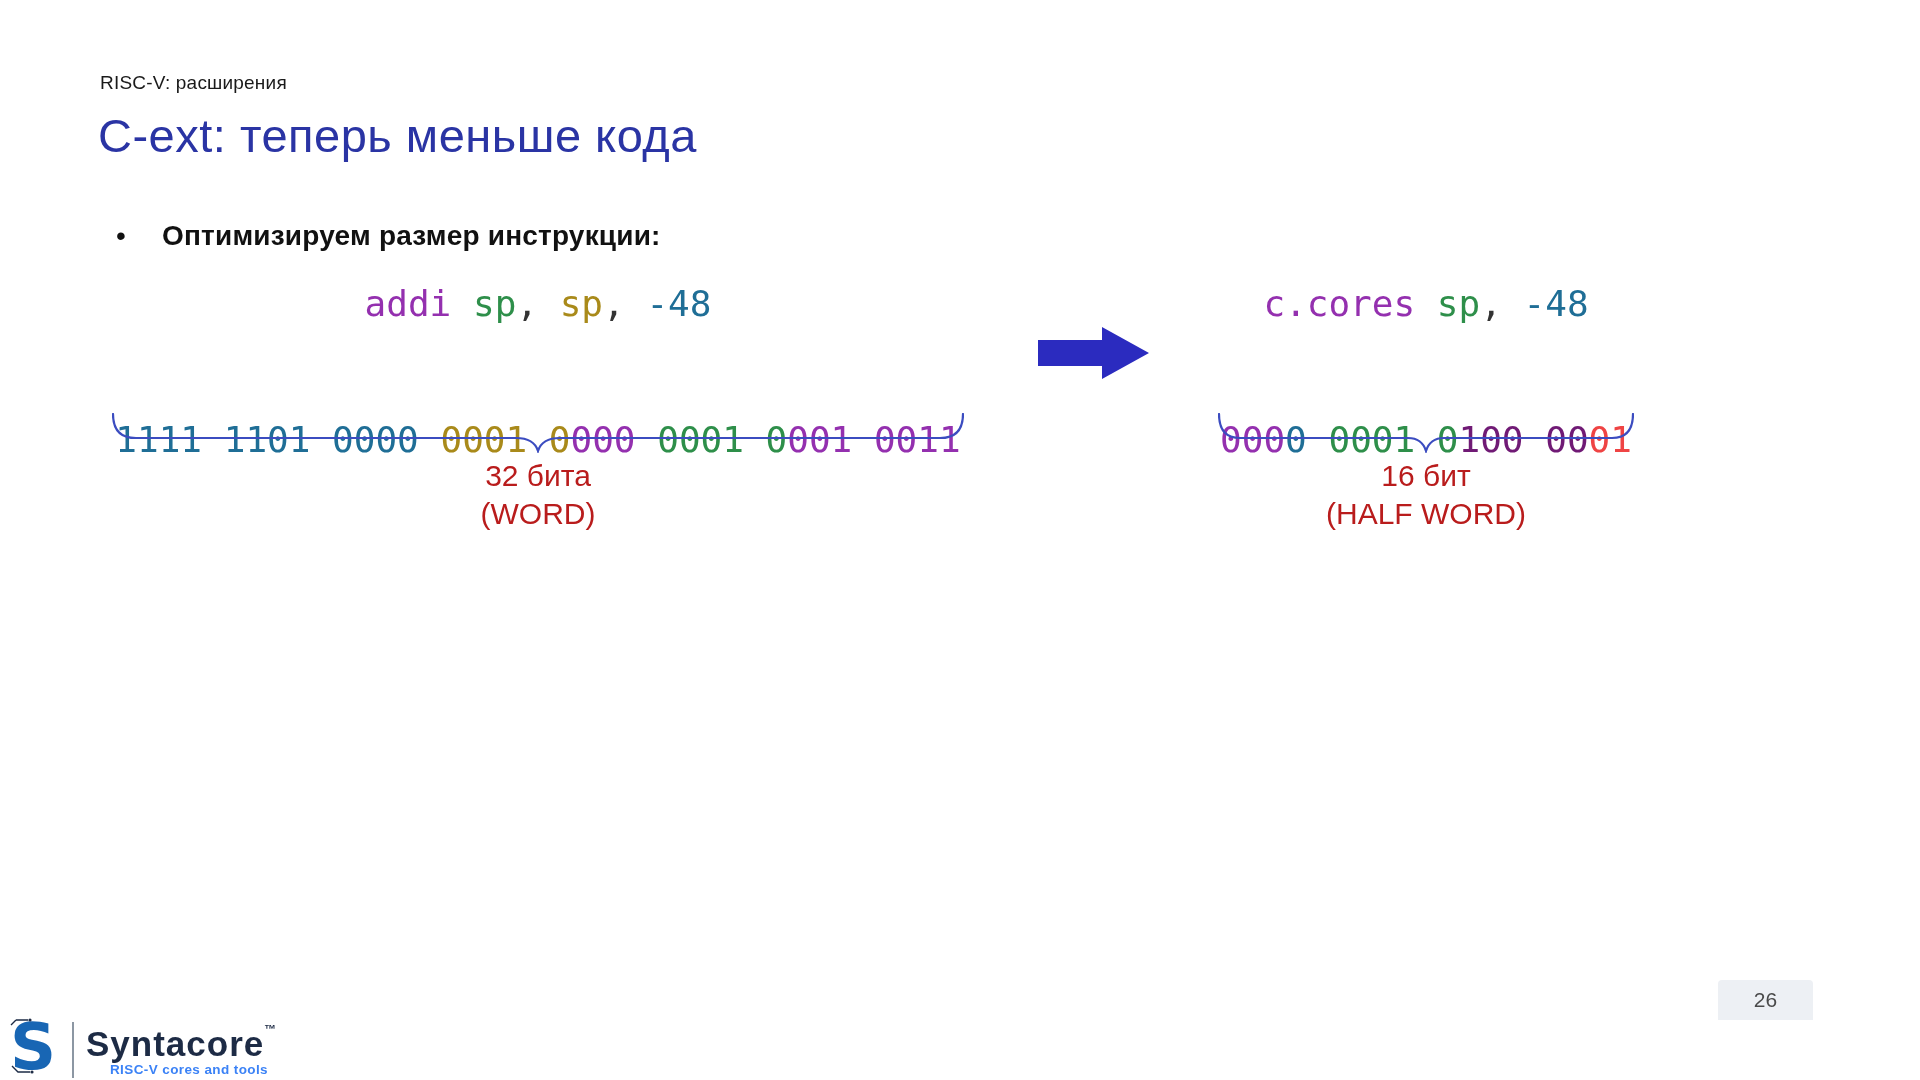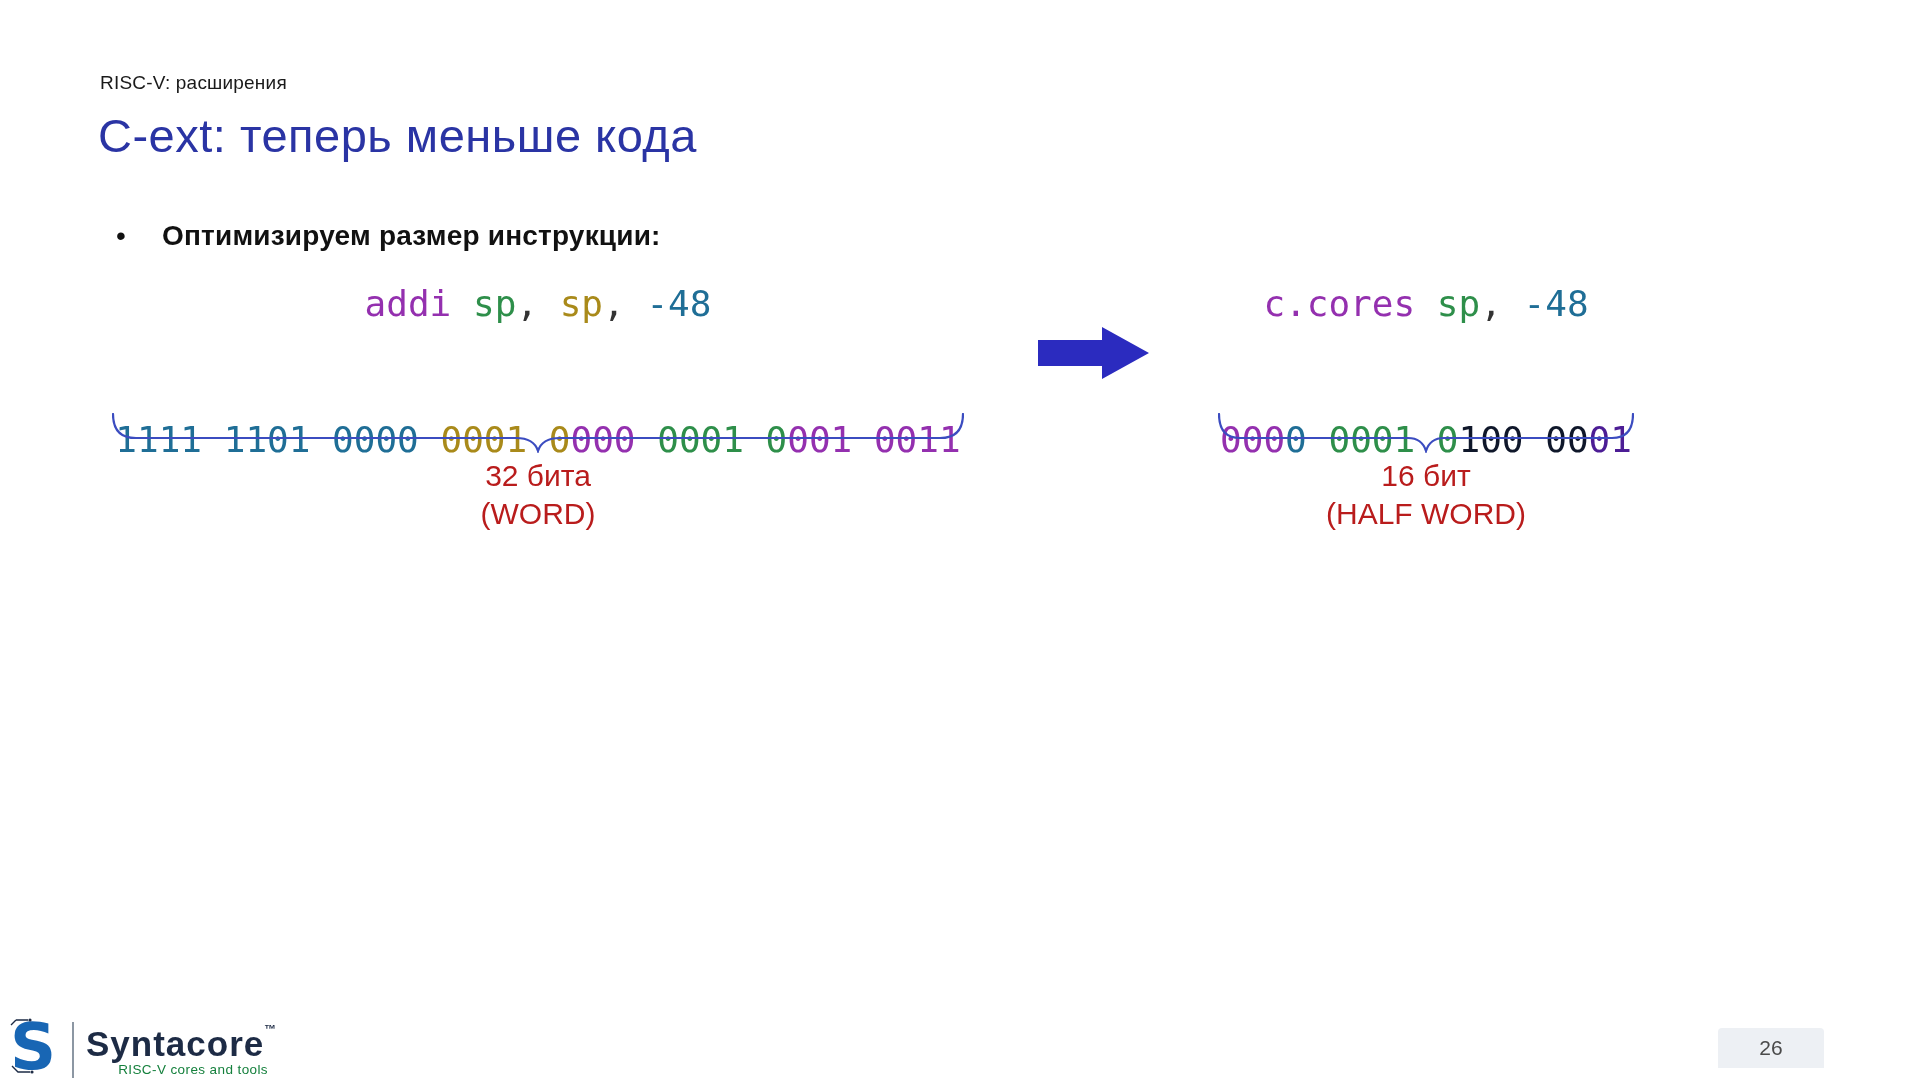--- a/index.html
+++ b/index.html
@@ -45,24 +45,24 @@
   .footer-logo { position:absolute; left:8px; top:1014px; width:300px; height:66px; }
   .logo-mark { position:absolute; left:0; top:0; width:50px; height:64px; }
   .logo-divider { position:absolute; left:64px; top:8px; width:2px; height:56px; background:#8c97a3; }
   .brand {
     position:absolute; left:78px; top:10px;
     font-size:35px; font-weight:600; color:#1d2b45; letter-spacing:1px;
   }
   .brand sup { font-size:12px; color:#1d2b45; vertical-align:top; position:relative; top:-2px; }
   .tagline {
     position:absolute; left:78px; top:48px; width:182px; text-align:right;
-    font-size:13.5px; color:#15803d; letter-spacing:0.4px; font-weight:400;
+    font-size:13.5px; color:#3b82f6; letter-spacing:0.4px; font-weight:700;
   }
   .page-badge {
-    position:absolute; left:1718px; top:1028px; width:106px; height:40px;
+    position:absolute; left:1718px; top:980px; width:95px; height:40px;
     background:#edf0f4; border-radius:4px 4px 0 0;
     text-align:center; line-height:40px; font-size:21px; color:#4a4a4a;
   }
 </style>
 </head>
 <body>
 
 <div class="slide">
 
   <div class="kicker">RISC-V: расширения</div>
@@ -82,21 +82,21 @@
     <div class="size-label">32 бита</div>
     <div class="size-sublabel">(WORD)</div>
   </div>
 
   <svg class="arrow" viewBox="0 0 112 54" aria-hidden="true">
     <polygon points="0,14 64,14 64,1 111,27 64,53 64,40 0,40"></polygon>
   </svg>
 
   <div class="col right-col">
     <div class="code-line"><span style="color: rgb(148, 48, 175);">c.cores </span><span style="color: rgb(46, 143, 74);">sp</span><span style="color: rgb(51, 51, 51);">, </span><span style="color: rgb(31, 110, 150);">-48</span></div>
-    <div class="binary-line"><span style="color: rgb(148, 48, 175);">000</span><span style="color: rgb(31, 110, 150);">0 </span><span style="color: rgb(46, 143, 74);">0001 0</span><span style="color: #0f172a;">100 00</span><span style="color: #4c1d95;">01</span></div>
+    <div class="binary-line"><span style="color: rgb(148, 48, 175);">000</span><span style="color: rgb(31, 110, 150);">0 </span><span style="color: rgb(46, 143, 74);">0001 0</span><span style="color: #701a75;">100 00</span><span style="color: #ef4444;">01</span></div>
     <svg class="brace" viewBox="0 0 416 40" preserveAspectRatio="none" aria-hidden="true">
       <path d="M 1,1 Q 1,25 22,25 L 190,25 Q 204,25 208,38 Q 212,25 226,25 L 394,25 Q 415,25 415,1"></path>
     </svg>
     <div class="size-label">16 бит</div>
     <div class="size-sublabel">(HALF WORD)</div>
   </div>
 
   <div class="footer-logo">
     <svg class="logo-mark" viewBox="0 0 50 64" aria-hidden="true">
       <text x="25" y="55" text-anchor="middle" font-family="DejaVu Sans, sans-serif" font-weight="bold" font-size="64" fill="#1866b4">S</text>

